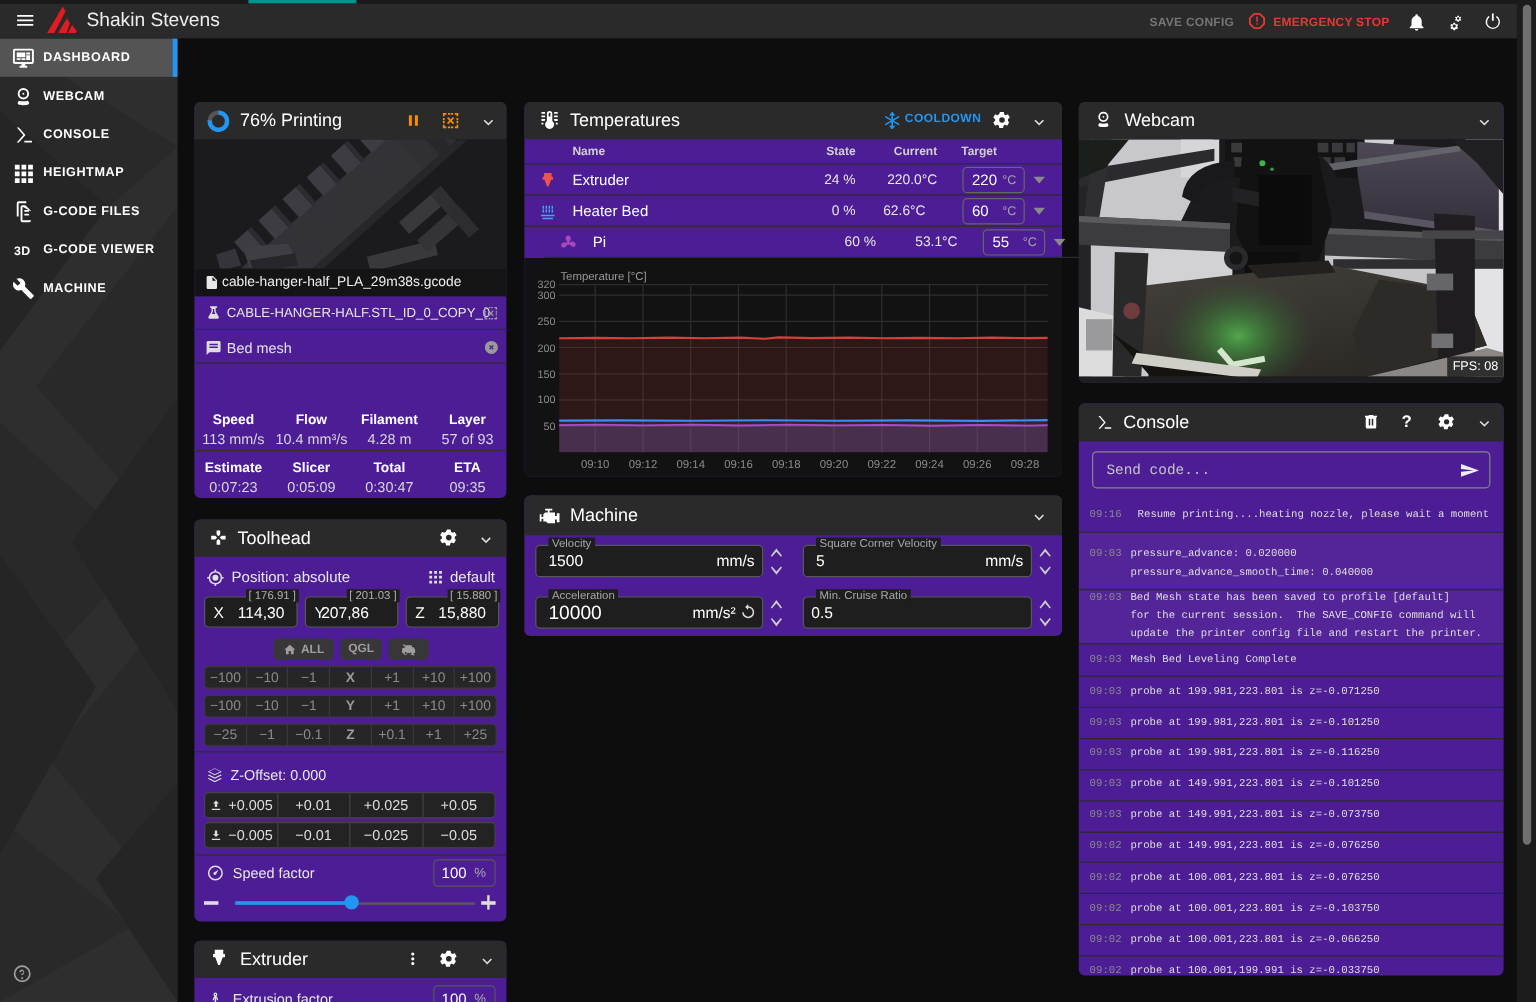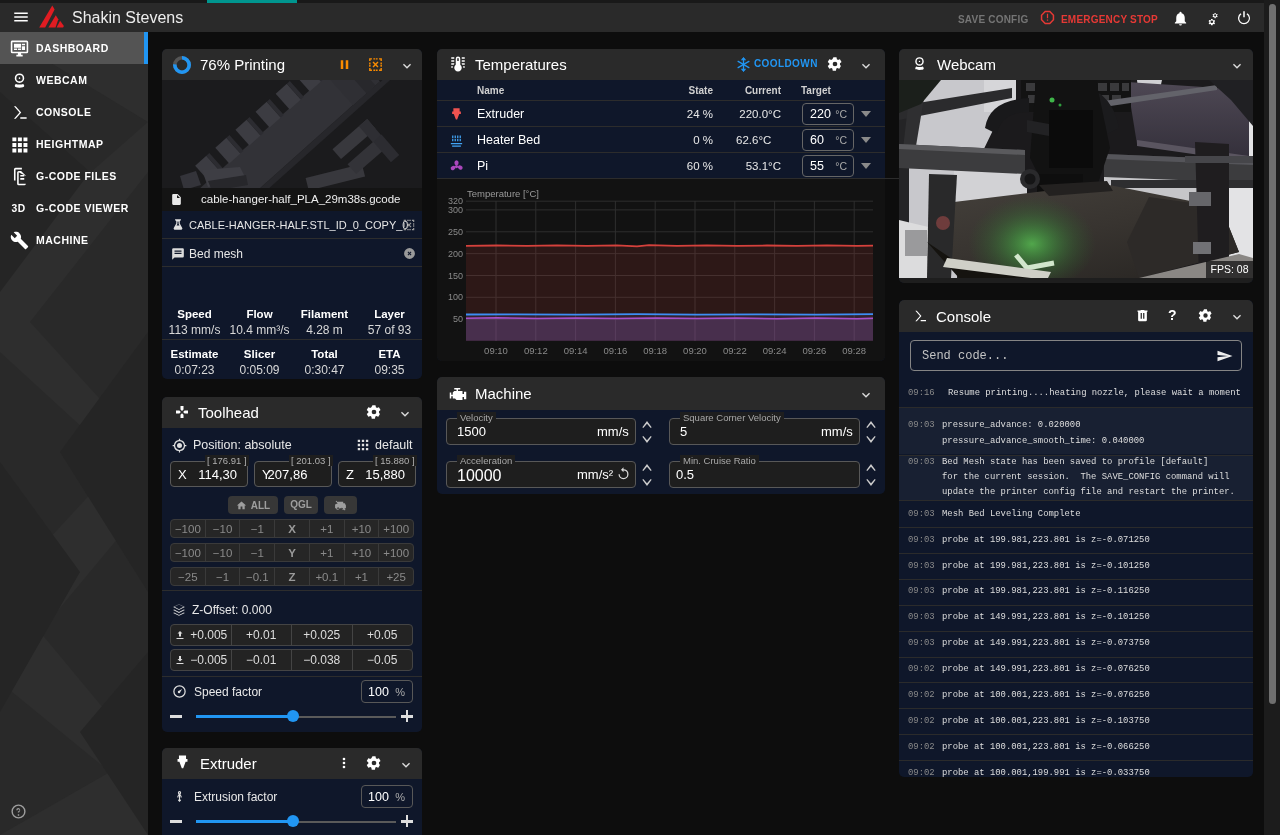--- a/index.html
+++ b/index.html
@@ -1,18 +1,18 @@
 <!DOCTYPE html>
 <html><head>
 <meta charset="utf-8">
 <style>
 * { margin:0; padding:0; box-sizing:border-box; }
 html,body { width:1280px; height:835px; overflow:hidden; background:#0d0d0d; font-family:"Liberation Sans", sans-serif; }
 .abs { position:absolute; }
-.card { position:absolute; background:#0f172a; border-radius:5px; }
+.card { position:absolute; background:#4c1d95; border-radius:5px;margin-top:36px; }
 .hdr { position:absolute; left:0; right:0; top:0; height:31px; background:#2a2a2a; border-radius:5px 5px 0 0; display:flex; align-items:center; color:#fff; font-size:15px; }
 .mono { font-family:"Liberation Mono", monospace; }
 .sb-item { height:32px; display:flex; align-items:center; color:#fff; font-size:10.5px; font-weight:bold; letter-spacing:.5px; }
 .sb-ic { width:19px; height:19px; margin-left:10px; margin-right:7px; flex:0 0 19px; }
 .jogrow { position:absolute; left:8px; width:244px; height:19px; display:flex; background:#262626; border:1px solid #3a3a3a; border-radius:4px; overflow:hidden; }
 .jogrow > div { flex:1; display:flex; align-items:center; justify-content:center; color:#8a8a8a; font-size:11.5px; border-right:1px solid #3a3a3a; }
 .jogrow > div:last-child { border-right:none; }
 .jogrow > div.axis { color:#9a9a9a; font-weight:bold; }
 .zrow { position:absolute; left:8px; width:243px; height:22px; display:flex; background:#232323; border:1px solid #444; border-radius:4px; overflow:hidden; }
 .zrow > div { flex:1; display:flex; align-items:center; justify-content:center; color:#ddd; font-size:12px; border-right:1px solid #444; }
@@ -171,21 +171,21 @@
         <rect x="-6" y="-9" width="42" height="13" fill="#333338"></rect>
         <rect x="28" y="-9" width="11" height="27" fill="#2c2c31"></rect>
       </g>
     </svg>
   </div>
 
   <div class="abs" style="left:0;top:139px;width:260px;height:23px;background:#141414;">
     <svg class="abs" style="left:8px;top:5px;" width="13" height="13" viewBox="0 0 24 24">
         <path fill="#e8e8e8" d="M13 9V3.5L18.5 9M6 2a2 2 0 0 0-2 2v16a2 2 0 0 0 2 2h12a2 2 0 0 0 2-2V8l-6-6H6z"></path>
       </svg>
-    <div class="abs" style="left:39px;top:5px;color:#efefef;font-size:11.5px;">cable-hanger-half_PLA_29m38s.gcode</div>
+    <div class="abs" style="left:23px;top:5px;color:#efefef;font-size:11.5px;">cable-hanger-half_PLA_29m38s.gcode</div>
   </div>
 
   <div class="abs" style="left:0;top:162px;width:260px;height:28px;border-bottom:1px solid #2d2d2d;">
     <svg class="abs" style="left:9px;top:7px;" width="14" height="14" viewBox="0 0 24 24">
         <path fill="#e0e0e0" d="M7 2h10v2l-2 1v4.6l4.3 7.6c.6 1.1-.2 2.8-1.6 2.8H6.3c-1.4 0-2.2-1.7-1.6-2.8L9 9.6V5L7 4V2m4 4v4.1l-1.5 2.9h5L13 10V6h-2z"></path>
       </svg>
     <div class="abs" style="left:27px;top:8px;color:#e6e6e6;font-size:11px;">CABLE-HANGER-HALF.STL_ID_0_COPY_0</div>
     <svg class="abs" style="left:240px;top:7px;" width="14" height="14" viewBox="0 0 24 24">
         <path fill="#9a9a9a" d="M3 3h4v2H5v2H3V3m18 0v4h-2V5h-2V3h4M3 21v-4h2v2h2v2H3m18 0h-4v-2h2v-2h2v4M9 3h2.5v2H9V3m3.5 0H15v2h-2.5V3M3 9h2v2.5H3V9m0 3.5h2V15H3v-2.5M19 9h2v2.5h-2V9m0 3.5h2V15h-2v-2.5M9 21v-2h2.5v2H9m3.5 0v-2H15v2h-2.5M9.2 7.8l2.8 2.8 2.8-2.8 1.4 1.4-2.8 2.8 2.8 2.8-1.4 1.4-2.8-2.8-2.8 2.8-1.4-1.4 2.8-2.8-2.8-2.8 1.4-1.4z"></path>
       </svg>
@@ -327,21 +327,21 @@
         </svg>+0.005</div>
       <div>+0.01</div>
       <div>+0.025</div>
       <div>+0.05</div>
     </div>
   <div class="zrow" style="top:252px;">
     <div><svg width="12" height="12" viewBox="0 0 24 24" style="margin-right:4px;">
           <path fill="#ddd" d="M12 15 7 10h3V4h4v6h3l-5 5M5 20v-2h14v2H5z"></path>
         </svg>−0.005</div>
       <div>−0.01</div>
-      <div>−0.038</div>
+      <div>−0.025</div>
       <div>−0.05</div>
     </div>
   <div class="abs" style="left:0;top:279px;width:260px;height:1px;background:#2d2d2d;"></div>
 
   <svg class="abs" style="left:10px;top:287px;" width="15" height="15" viewBox="0 0 24 24">
       <path fill="#e0e0e0" d="M12 2a10 10 0 1 0 10 10A10 10 0 0 0 12 2m0 18a8 8 0 1 1 8-8 8 8 0 0 1-8 8m4.2-12.2-5 2.9a2 2 0 1 0 2.1 2.1l2.9-5z"></path>
     </svg>
   <div class="abs" style="left:32px;top:288px;color:#e8e8e8;font-size:12px;">Speed factor</div>
   <div class="abs" style="left:199px;top:283px;width:52px;height:23px;border:1px solid #585858;border-radius:4px;">
     <div class="abs" style="left:6px;top:4px;color:#fff;font-size:12.5px;">100</div>
@@ -449,21 +449,21 @@
     <div class="abs" style="left:299px;top:7px;width:60px;text-align:left;font-size:11.5px;color:#e8e8e8;">62.6°C</div>
     <div class="abs" style="left:365px;top:2px;width:52px;height:22px;border:1px solid #666;border-radius:4px;">
       <div class="abs" style="left:7px;top:3px;color:#fff;font-size:12.5px;">60</div>
       <div class="abs" style="right:6px;top:4px;color:#aaa;font-size:10.5px;">°C</div>
     </div>
     <svg class="abs" style="left:424px;top:10px;" width="10" height="7" viewBox="0 0 10 7">
         <path fill="#8a8a8a" d="M0 0h10L5 6z"></path>
       </svg>
   </div>
 
-  <div class="abs" style="left:0;top:104px;width:540px;height:26px;border-bottom:1px solid #2c2c2c;padding-left:12px;">
+  <div class="abs" style="left:17px;top:104px;width:540px;height:26px;border-bottom:1px solid #2c2c2c;padding-left:12px;">
     <svg class="abs" style="left:12px;top:6px;" width="15" height="15" viewBox="0 0 24 24">
         <g fill="#ab47bc">
           <circle cx="12" cy="12" r="2.6"></circle>
           <ellipse cx="12" cy="6" rx="3.4" ry="4"></ellipse>
           <ellipse cx="18" cy="13.5" rx="4" ry="3.2" transform="rotate(30 18 13.5)"></ellipse>
           <ellipse cx="6.5" cy="14.5" rx="4" ry="3.2" transform="rotate(-30 6.5 14.5)"></ellipse>
         </g>
       </svg>
     <div class="abs" style="left:40px;top:6px;font-size:12.5px;color:#fff;">Pi</div>
     <div class="abs" style="left:216px;top:7px;width:60px;text-align:right;font-size:11.5px;color:#e8e8e8;">60 %</div>

